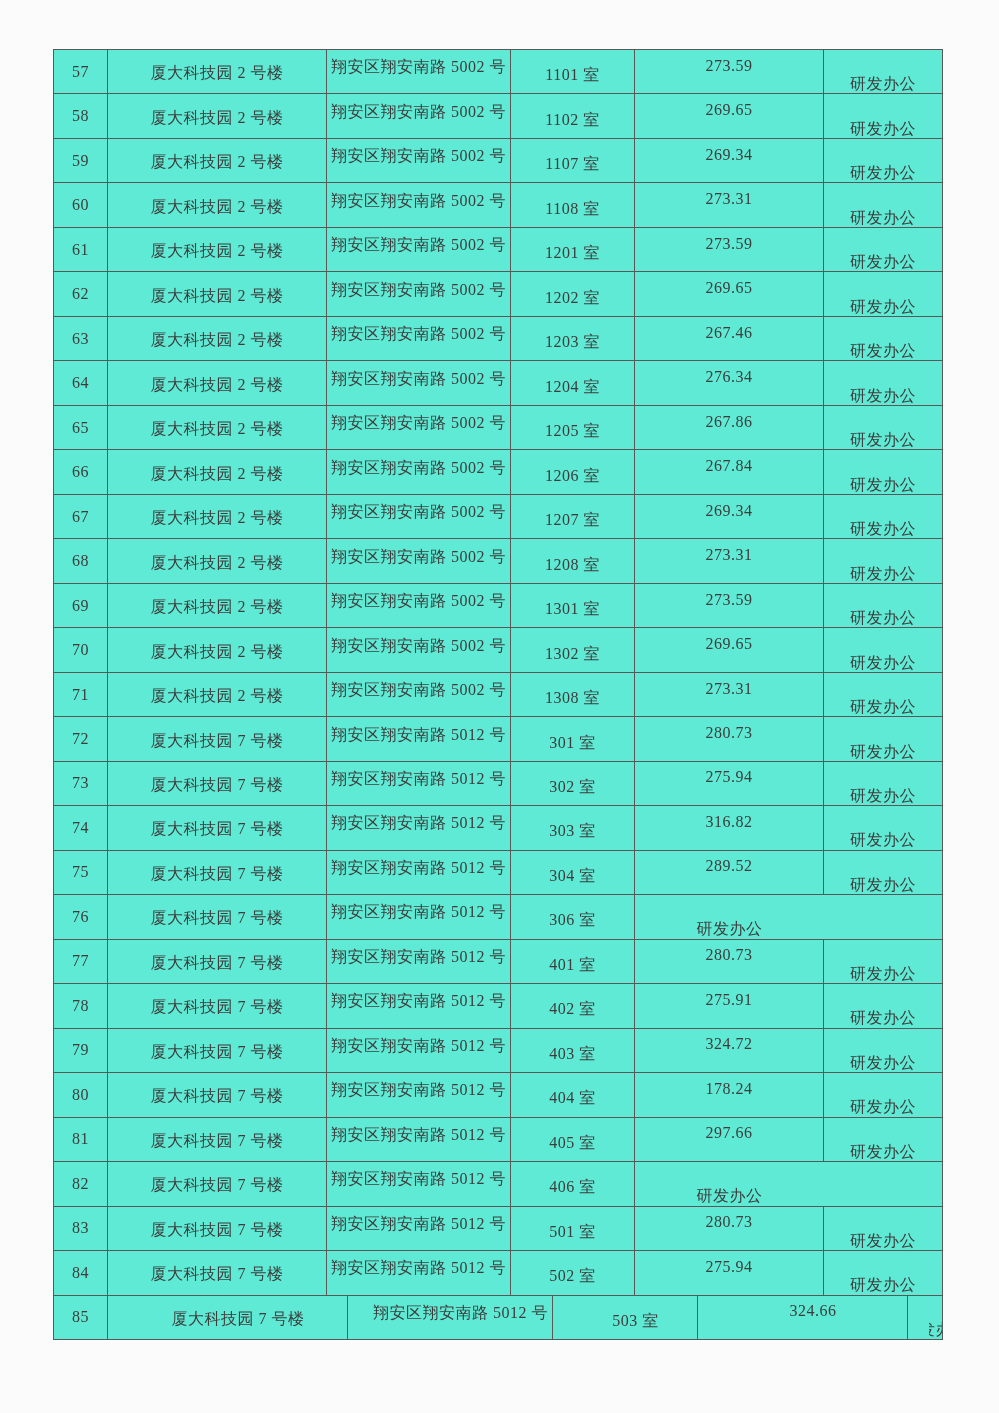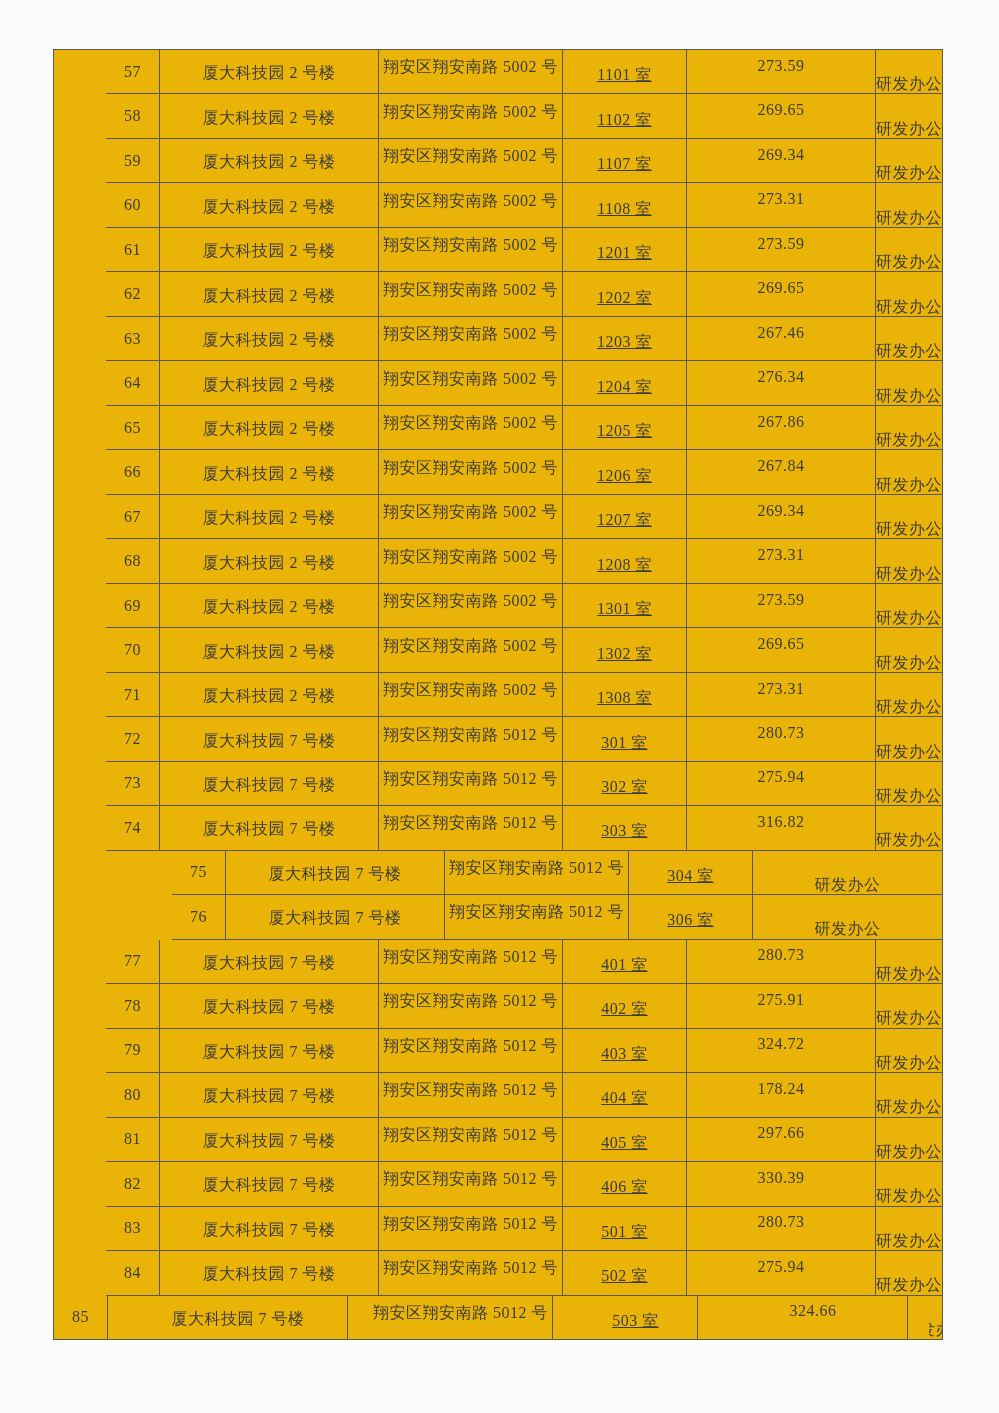--- a/index.html
+++ b/index.html
@@ -19,22 +19,21 @@
   .units-table {
     position: absolute;
     left: 53px;
     top: 49px;
     width: 890px;
     height: 1291px;
     display: flex;
     flex-direction: column;
     border: 1px solid var(--border-color, #555);
     box-sizing: border-box;
-    background: #eab308;
-    align-items: flex-end;
+    background: #5eead4;
   }
   .row {
     flex: 1 1 0;
     display: grid;
     grid-template-columns: 54px 219px 184px 124px 189px 1fr;
     border-bottom: 1px solid var(--border-color, #555);
     min-height: 0;
   }
   .row:last-child {
     border-bottom: none;
@@ -50,21 +49,21 @@
     white-space: nowrap;
     overflow: hidden;
   }
   .cell:last-child {
     border-right: none;
   }
   
   .c-no span       { transform: translateY(0px);  display: inline-block; }
   .c-building span { transform: translateY(2px);  display: inline-block; }
   .c-address span  { transform: translateY(-4px); display: inline-block; }
-  .c-room span     { transform: translateY(4px);  display: inline-block; text-decoration: underline; }
+  .c-room span     { transform: translateY(4px);  display: inline-block; }
   .c-area span     { transform: translateY(-6px); display: inline-block; }
   .c-usage span    { transform: translateY(3px);  display: inline-block; margin-top: 20px; }
 </style>
 </head>
 <body>
 
 <div class="page">
   <div class="units-table">
 
       <div class="row">
@@ -451,20 +450,23 @@
         </div>
         <div class="cell c-building">
           <span>厦大科技园 7 号楼</span>
         </div>
         <div class="cell c-address">
           <span>翔安区翔安南路 5012 号</span>
         </div>
         <div class="cell c-room">
           <span>304 室</span>
         </div>
+        <div class="cell c-area">
+          <span>289.52</span>
+        </div>
         <div class="cell c-usage">
           <span>研发办公</span>
         </div>
       </div>
 
       <div class="row">
         <div class="cell c-no">
           <span>76</span>
         </div>
         <div class="cell c-building">
@@ -591,23 +593,20 @@
           <span>82</span>
         </div>
         <div class="cell c-building">
           <span>厦大科技园 7 号楼</span>
         </div>
         <div class="cell c-address">
           <span>翔安区翔安南路 5012 号</span>
         </div>
         <div class="cell c-room">
           <span>406 室</span>
-        </div>
-        <div class="cell c-area">
-          <span>330.39</span>
         </div>
         <div class="cell c-usage">
           <span>研发办公</span>
         </div>
       </div>
 
       <div class="row">
         <div class="cell c-no">
           <span>83</span>
         </div>

